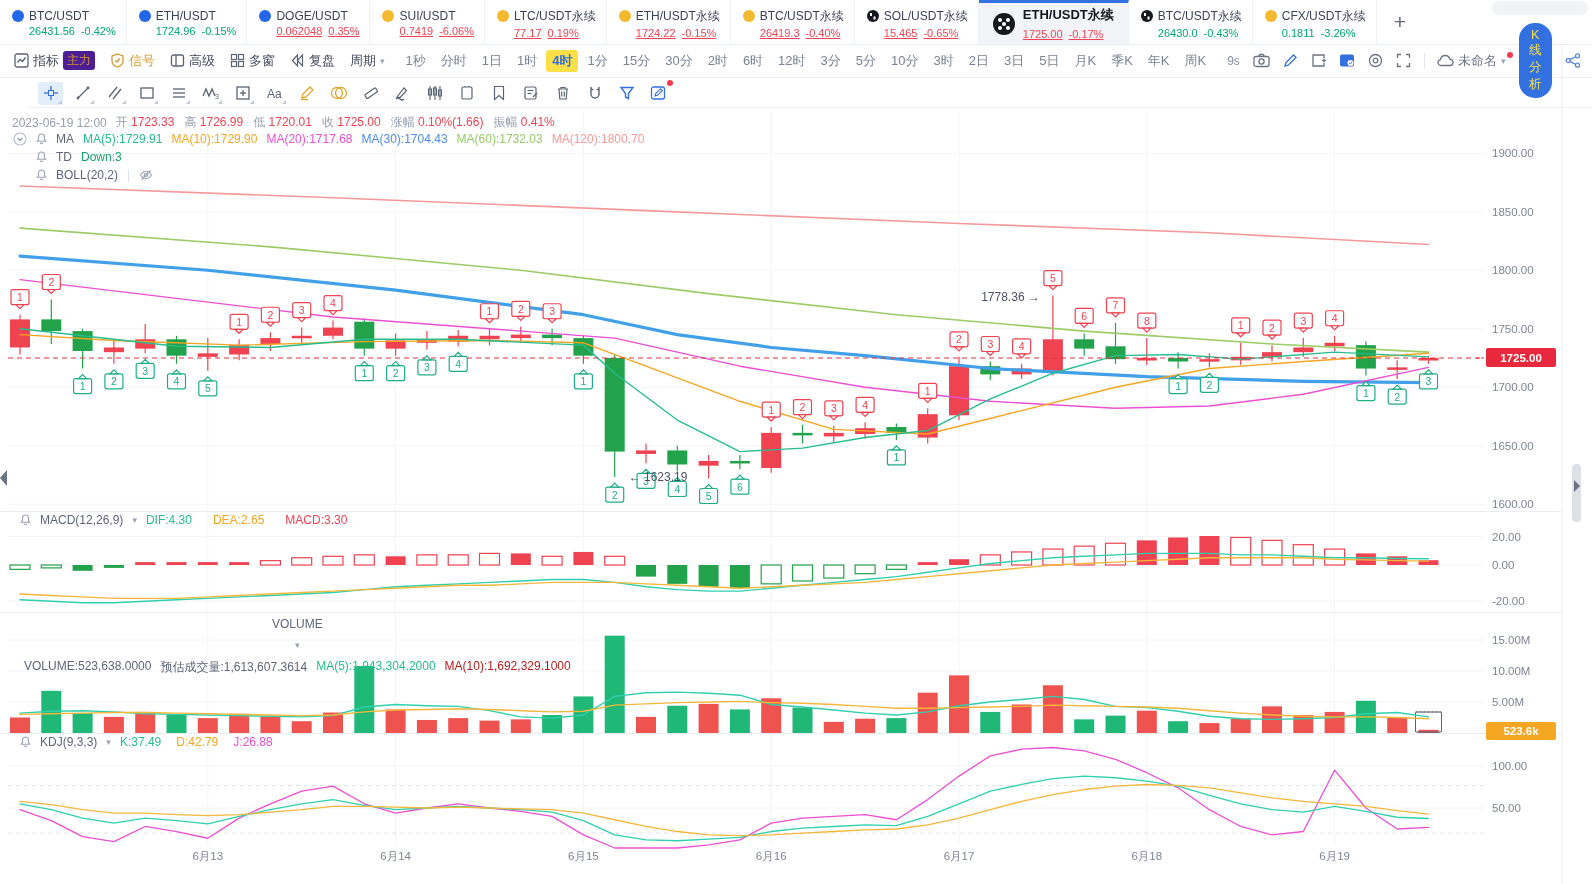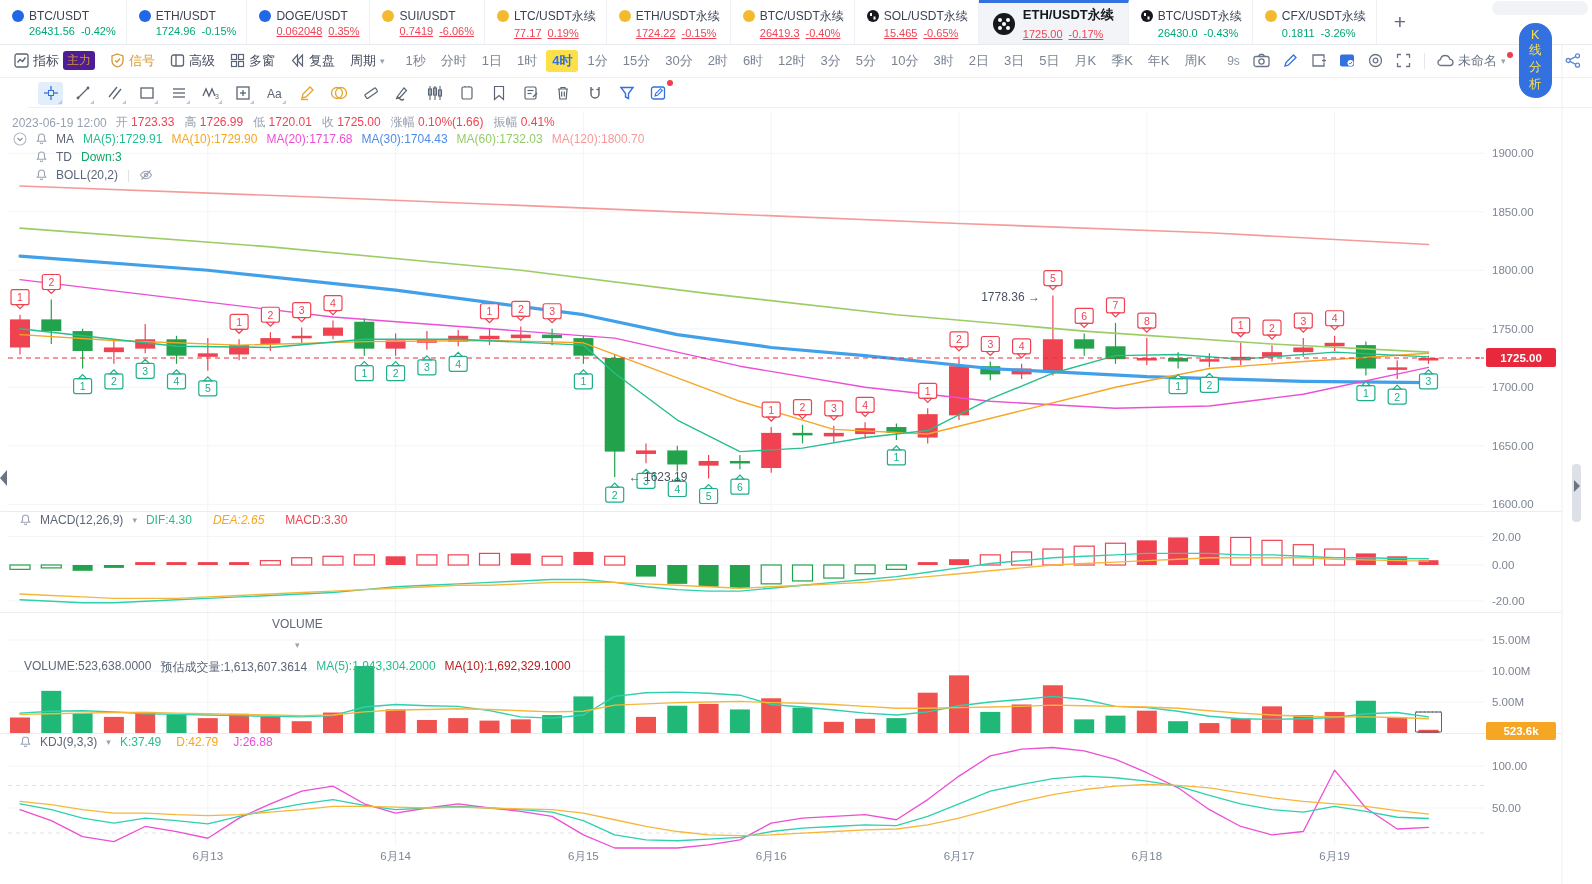--- a/index.html
+++ b/index.html
@@ -948,21 +948,21 @@
     <span>
         <svg width="11" height="12" viewBox="0 0 11 12">
           <path d="M5.5 1 C3.6 1 2.5 2.4 2.5 4 V6.5 L1.3 8.3 H9.7 L8.5 6.5 V4 C8.5 2.4 7.4 1 5.5 1 Z" fill="none" stroke="#9aa3b2" stroke-width="1.1"></path>
           <path d="M4.3 9.6 a1.2 1.2 0 0 0 2.4 0" fill="none" stroke="#9aa3b2" stroke-width="1.1"></path>
         </svg>
       </span>
     <span class="iname">MACD(12,26,9)</span>
     <span class="caret">▾</span>
     <span id="macd-items" style="display:flex;gap:21px;">
         <span style="color: rgb(38, 189, 143);">DIF:4.30</span>
-        <span style="color: rgb(245, 166, 35); font-style: italic;">DEA:2.65</span>
+        <span style="color: rgb(245, 166, 35);">DEA:2.65</span>
         <span style="color: rgb(239, 67, 82);">MACD:3.30</span>
       </span>
   </div>
 
   <div class="olrow" style="left:24px;top:617px;flex-direction:column;">
     <span class="iname">VOLUME</span>
     <span class="caret">▾</span>
     <span id="vol-items" style="display:flex;gap:9px;">
         <span style="color: rgb(93, 102, 119);">VOLUME:523,638.0000</span>
         <span style="color: rgb(93, 102, 119);">预估成交量:1,613,607.3614</span>

